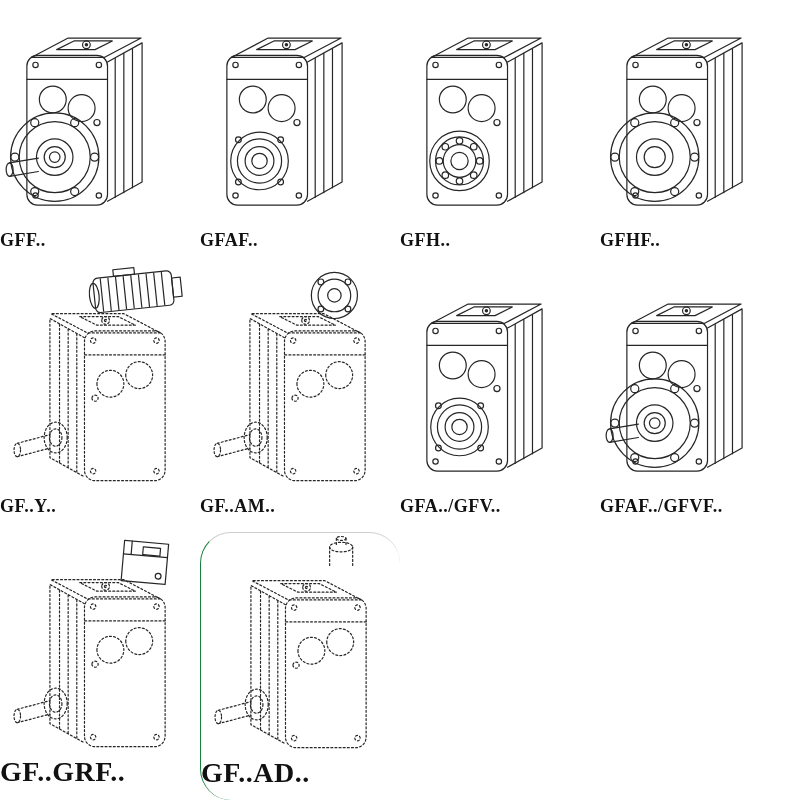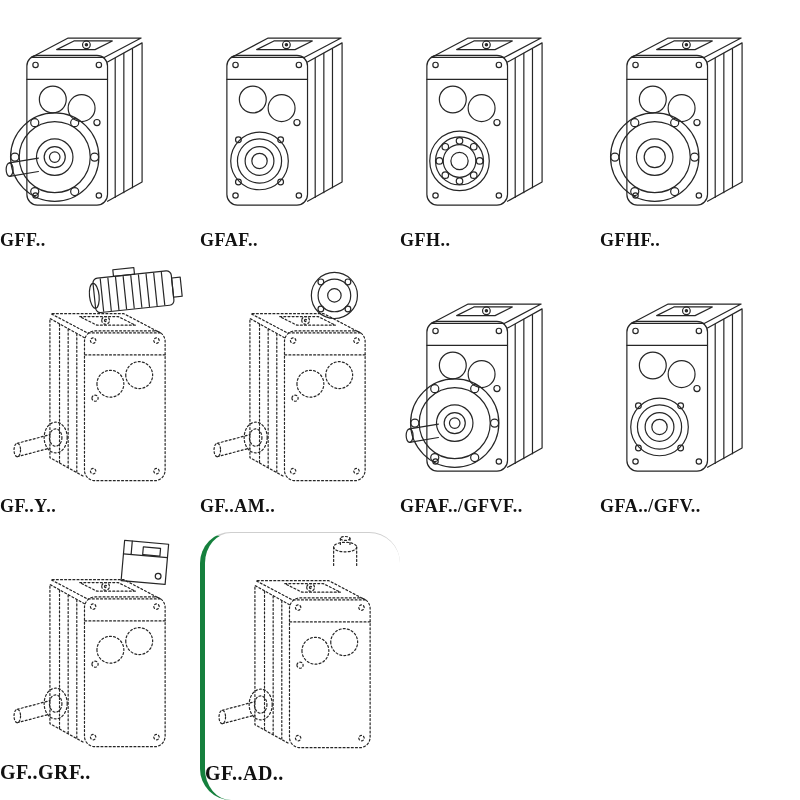--- a/index.html
+++ b/index.html
@@ -1,22 +1,22 @@
 <!DOCTYPE html>
 <html><head>
 <meta charset="utf-8">
 <style>
   html,body{margin:0;padding:0;background:#ffffff;}
   body{width:800px;height:800px;overflow:hidden;font-family:"Liberation Serif",serif;}
   .page{width:800px;height:800px;display:grid;grid-template-columns:repeat(4,200px);grid-template-rows:266px 266px 268px;background:#fff;}
   .cell{display:flex;flex-direction:column;align-items:flex-start;justify-content:flex-start;padding-top:0;box-sizing:border-box;}
   .cell svg{width:192px;height:224px;display:block;}
   .label{height:32px;display:flex;align-items:center;justify-content:center;font-weight:700;font-size:18px;letter-spacing:.5px;color:#111;white-space:nowrap;}
-  .cell.lg .label{font-size:20px;}
-  .cell.boxed{border-top:1px solid #cfcfcf;border-left:5px solid #15803d;border-radius:31px;}
+  .cell.lg .label{font-size:28px;}
+  .cell.boxed{border-top:1px solid #cfcfcf;border-left:1px solid #15803d;border-radius:31px;}
 
   
   .gfx *{fill:none;stroke:#262626;stroke-width:1.25;stroke-linecap:round;stroke-linejoin:round;}
   .gfx .body{color:#262626;}
   .gfx.dashed .body{stroke:#a3a3a3;color:#a3a3a3;stroke-dasharray:2 2.3;stroke-width:1.05;}
   .gfx .att{stroke:#3a3a3a;stroke-width:1.2;}
   .gfx .att.ph{stroke:#a3a3a3;stroke-dasharray:2 2.3;stroke-width:1.05;}
   .defs-holder{position:absolute;width:0;height:0;overflow:hidden;}
 </style>
 </head>
@@ -195,37 +195,37 @@
         <use href="#att-flange"></use>
       </g>
     </svg>
     <div class="label">GF..AM..</div>
   </div>
 
   <div class="cell">
     <svg class="gfx solid" viewBox="0 0 200 232">
       <g class="body">
         <use href="#housing"></use>
+          <use href="#bearing-simple"></use>
+      </g>
+    </svg>
+    <div class="label">GFA../GFV..</div>
+  </div>
+
+  <div class="cell">
+    <svg class="gfx solid" viewBox="0 0 200 232">
+      <g class="body">
+        <use href="#housing"></use>
           <use href="#flange-disc"></use>
           <use href="#shaft-left"></use>
       </g>
     </svg>
     <div class="label">GFAF../GFVF..</div>
   </div>
 
-  <div class="cell">
-    <svg class="gfx solid" viewBox="0 0 200 232">
-      <g class="body">
-        <use href="#housing"></use>
-          <use href="#bearing-simple"></use>
-      </g>
-    </svg>
-    <div class="label">GFA../GFV..</div>
-  </div>
-
   <div class="cell lg">
     <svg class="gfx dashed" viewBox="0 0 200 232">
       <g class="body">
         <use href="#housing-m"></use>
           <use href="#stub"></use>
       </g>
       <g class="att">
         <use href="#att-box"></use>
       </g>
     </svg>

